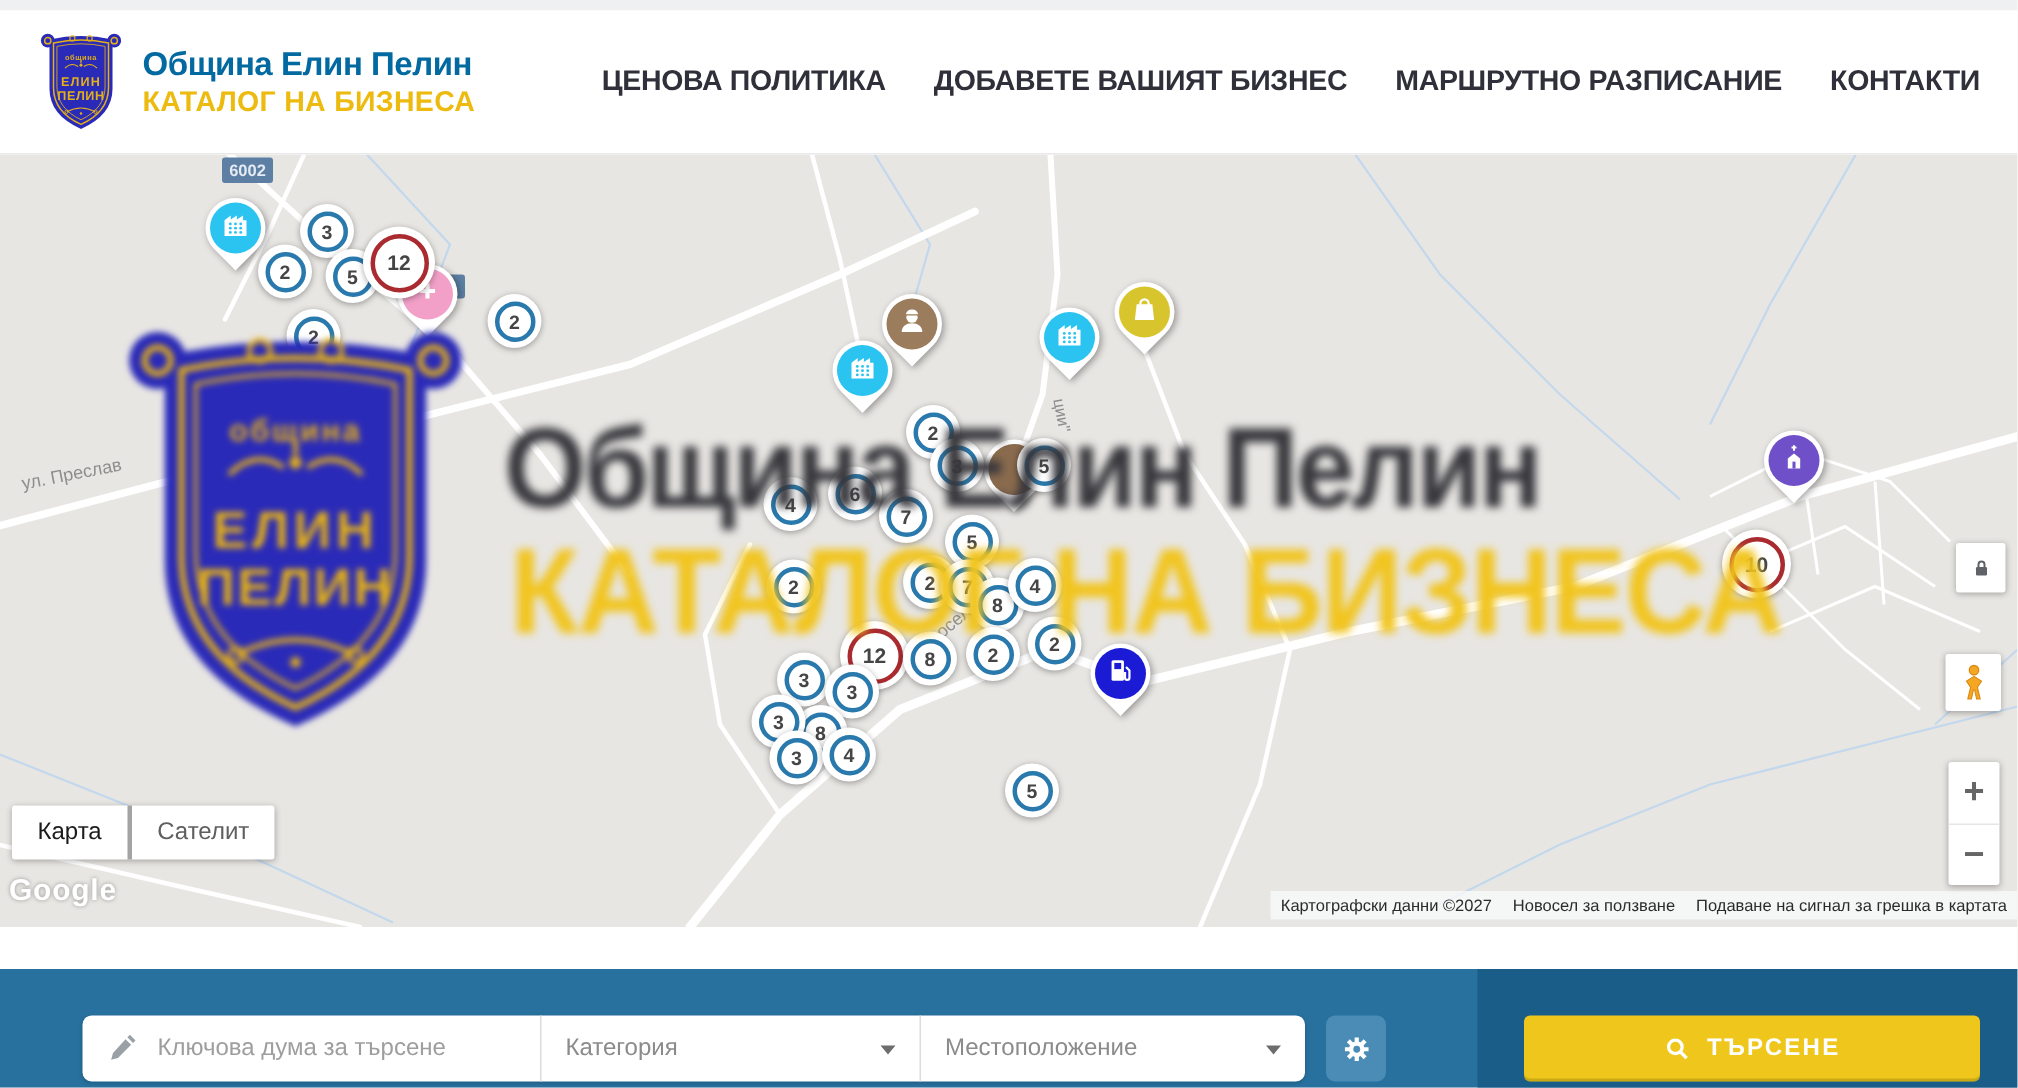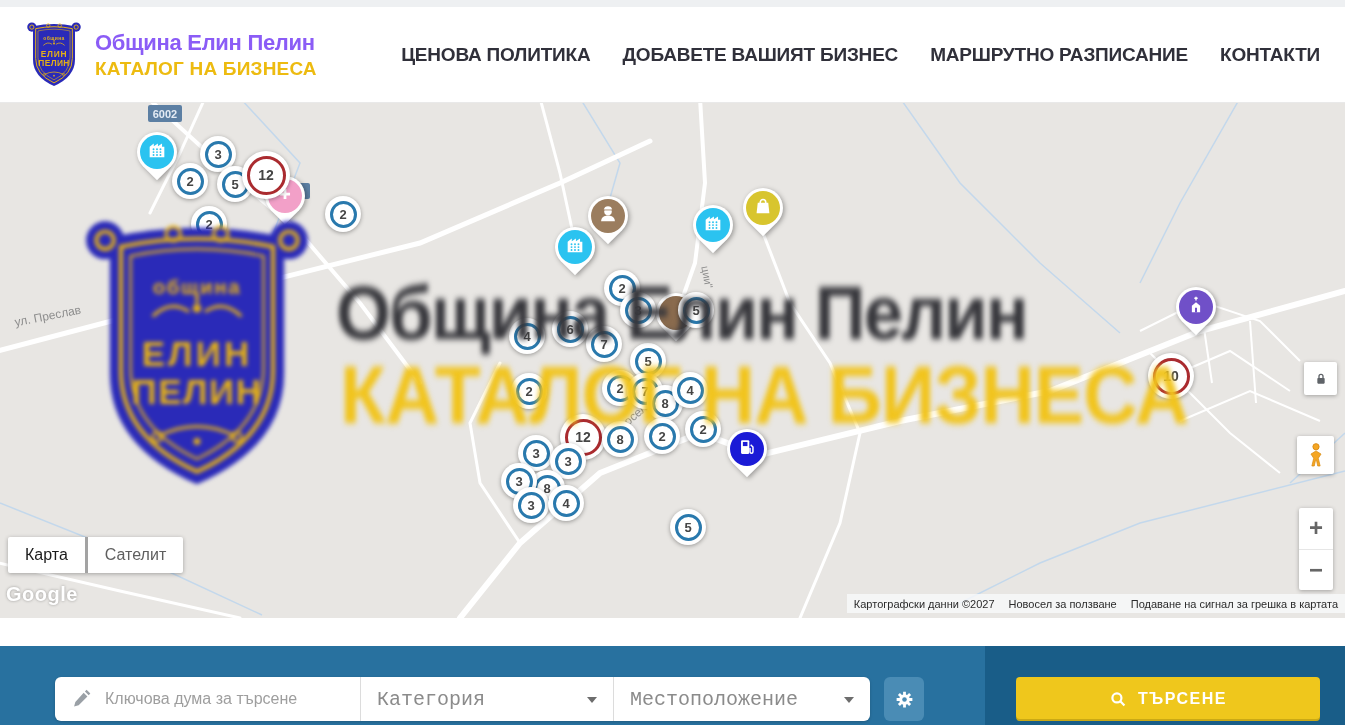--- a/index.html
+++ b/index.html
@@ -5,21 +5,21 @@
   * { margin:0; padding:0; box-sizing:border-box; }
   html,body { width:1345px; height:725px; overflow:hidden; font-family:"Liberation Sans",sans-serif; background:#fff; }
   .stage { position:relative; width:1345px; height:725px; }
 
   
   .topstrip { position:absolute; left:0; top:0; width:100%; height:7px; background:#eef0f2; }
   .header { position:absolute; left:0; top:7px; width:100%; height:96px; background:#fff; display:flex; align-items:center; z-index:20; border-bottom:1px solid #e9e9e9; }
   .logo { display:flex; align-items:center; margin-left:25px; }
   .logo-crest { width:58px; height:68px; }
   .logo-text { margin-left:12px; }
-  .logo-title { font-size:22px; font-weight:bold; color:#8b5cf6; letter-spacing:-0.3px; }
+  .logo-title { font-size:22px; font-weight:bold; color:#0369a1; letter-spacing:-0.3px; }
   .logo-subtitle { font-size:19px; font-weight:bold; color:#edbb10; letter-spacing:0.2px; margin-top:2px; }
   .nav { margin-left:auto; margin-right:25px; display:flex; gap:32px; }
   .nav-item { font-size:19px; font-weight:bold; color:#30303a; letter-spacing:-0.2px; cursor:pointer; white-space:nowrap; }
 
   
   .map { position:absolute; left:0; top:103px; width:1345px; height:515px; background:#e8e6e3; overflow:hidden; }
   .map svg.roads { position:absolute; left:0; top:0; z-index:0; }
   .street-label { position:absolute; color:#8d8d8d; font-size:12px; z-index:1; white-space:nowrap; }
   .lbl-preslav { left:14px; top:206px; transform:rotate(-11deg); }
   .lbl-novosel { left:586px; top:346px; transform:rotate(-40deg); transform-origin:left center; }
@@ -61,21 +61,21 @@
   .bottombar { position:absolute; left:0; top:646px; width:1345px; height:107px; background:#28719f; z-index:20; }
   .bottombar .right-panel { position:absolute; left:985px; top:0; width:360px; height:107px; background:#195d88; }
   .searchbox { position:absolute; left:55px; top:31px; width:815px; height:44px; background:#fff; border-radius:6px; display:flex; box-shadow:0 1px 3px rgba(0,0,0,.2); }
   .sb-sec { display:flex; align-items:center; position:relative; }
   .sb-keyword { width:305px; padding-left:17px; }
   .sb-keyword .pencil { width:20px; height:20px; flex:none; }
   .sb-keyword input { border:0; outline:0; flex:1; margin-left:13px; font-size:16px; color:#444; font-family:"Liberation Sans",sans-serif; background:transparent; }
   .sb-keyword input::placeholder { color:#9e9e9e; }
   .sb-select { border-left:1px solid #dcdcdc; padding:0 16px; cursor:pointer; }
   .sb-cat { width:253px; } .sb-loc { width:257px; }
-  .sb-select .lab { font-size:20px; color:#8b8b8b;font-family:Liberation Mono, monospace; }
+  .sb-select .lab { font-size:16px; color:#8b8b8b; }
   .caret { position:absolute; right:16px; top:50%; margin-top:-2px; width:0; height:0; border-left:5px solid transparent; border-right:5px solid transparent; border-top:6px solid #6d6d6d; }
   .gearbtn { position:absolute; left:884px; top:31px; width:40px; height:44px; background:#4a8cb5; border-radius:6px; display:flex; align-items:center; justify-content:center; cursor:pointer; }
   .searchbtn { position:absolute; left:1016px; top:31px; width:304px; height:44px; background:#efc71c; border:0; border-radius:4px; display:flex; align-items:center; justify-content:center; gap:10px; cursor:pointer; box-shadow:inset 0 -2px 0 rgba(90,80,0,.25); }
   .searchbtn .lab { color:#fff; font-size:16px; font-weight:bold; letter-spacing:1.5px; font-family:"Liberation Sans",sans-serif; }
 </style>
 </head>
 <body>
 
 <svg width="0" height="0" style="position:absolute" aria-hidden="true">
   <defs>

